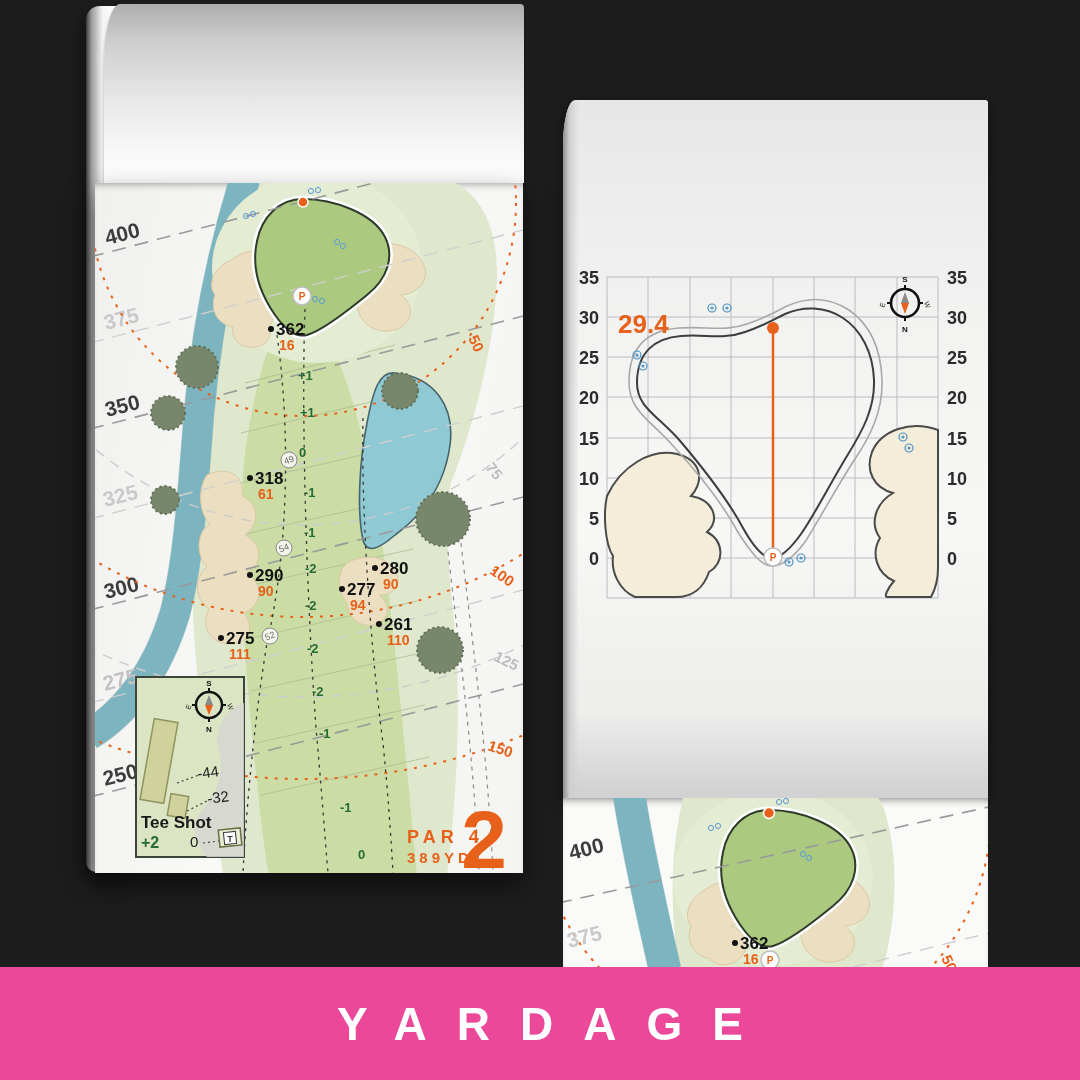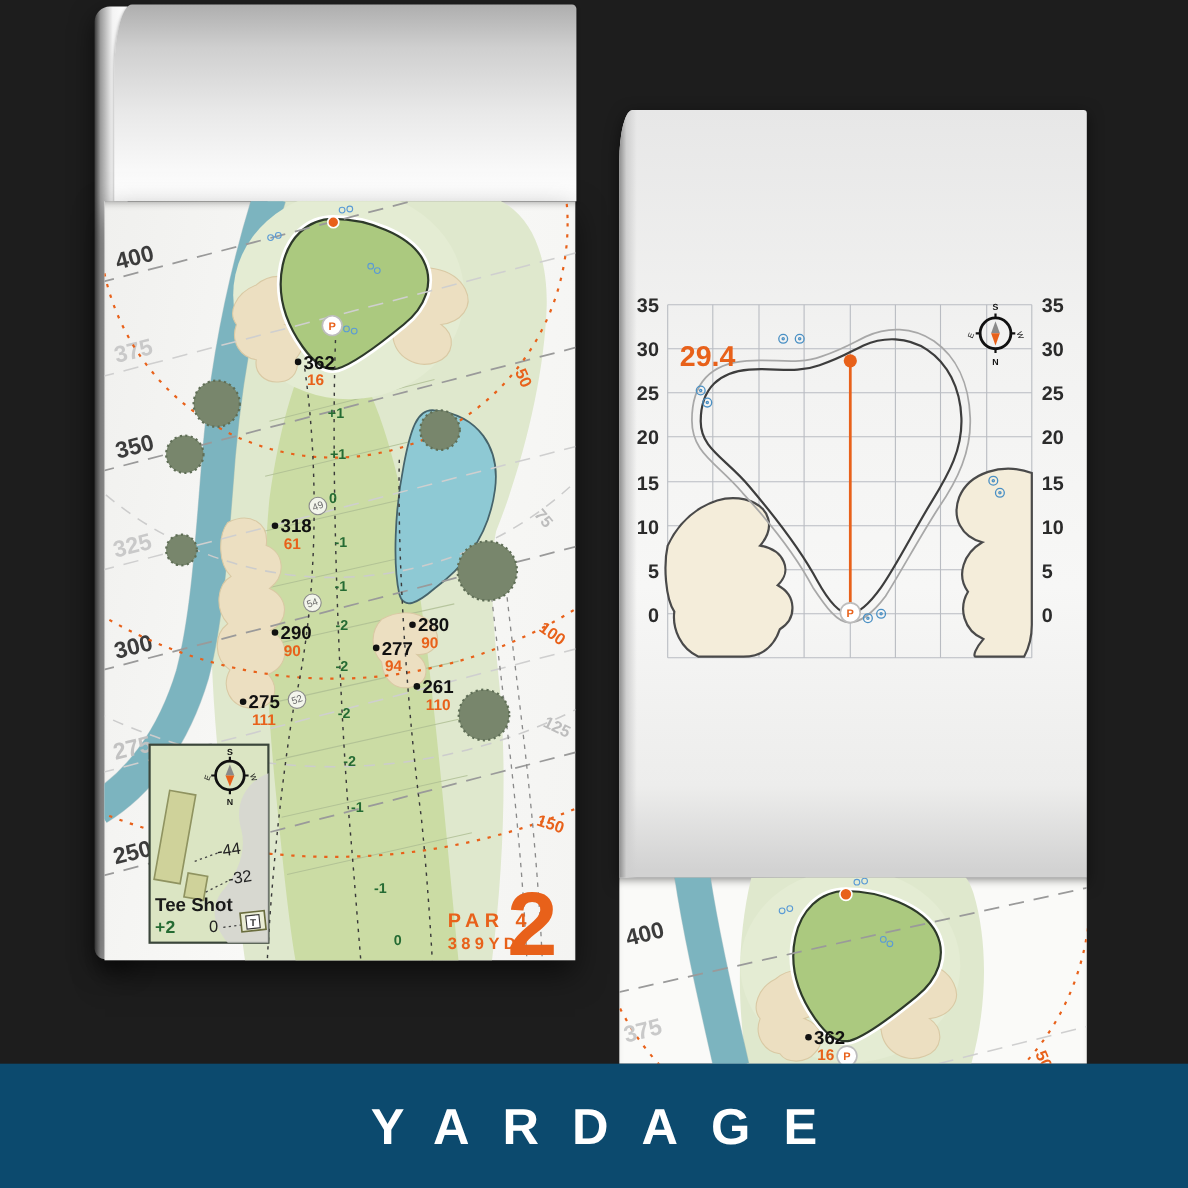--- a/index.html
+++ b/index.html
@@ -39,21 +39,21 @@
     background:linear-gradient(90deg,#8f8f8f 0%,#cfcfcf 40%,rgba(255,255,255,0) 100%);
     border-radius:12px 0 0 0 / 46px 0 0 0;
   }
   .preview-page{
     left:563px;top:798px;width:425px;height:169px;
     background:#fafaf8;
     box-shadow:inset 0 7px 9px -6px rgba(0,0,0,.5);
   }
   .footer-bar{
     left:0;top:967px;width:1080px;height:113px;
-    background:#0c4a6e;
+    background:#ec4899;
     display:flex;align-items:center;justify-content:center;
   }
   .footer-title{
     color:#ffffff;font-weight:bold;font-size:46px;
     letter-spacing:30px;padding-left:30px;
   }
   svg text{font-family:"Liberation Sans", sans-serif;}
 </style>
 </head>
 <body>

